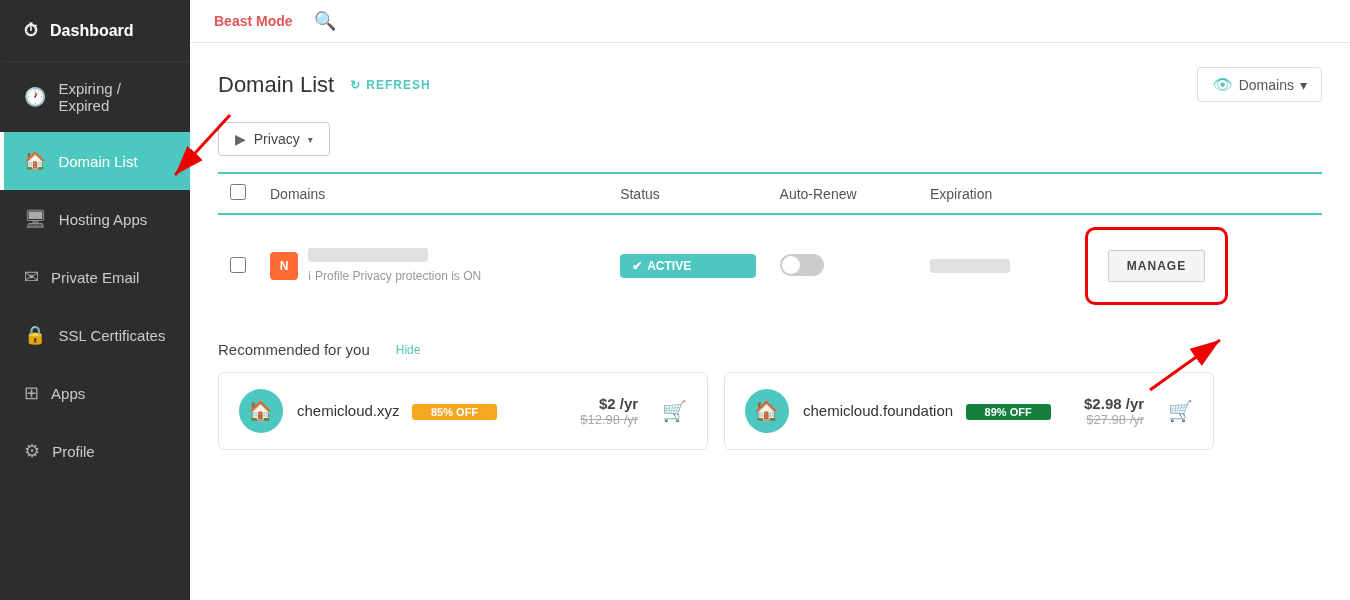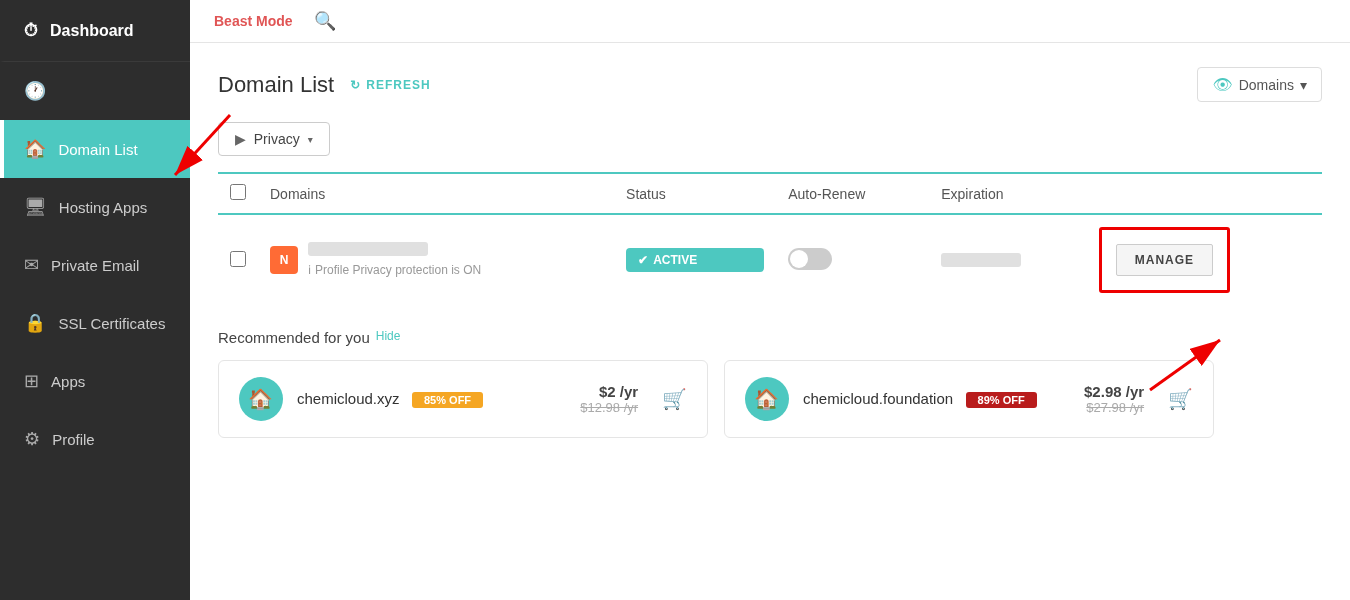--- a/index.html
+++ b/index.html
@@ -230,42 +230,42 @@
       left: 2px;
     }
     .expiration-placeholder {
       background: #e0e0e0;
       border-radius: 3px;
       height: 14px;
       width: 80px;
     }
     .manage-btn-wrapper {
       border: 3px solid #e00;
-      border-radius: 3px;
+      border-radius: 10px;
       display: inline-block;
-      padding: 14px;
+      padding: 20px;
     }
     .manage-btn {
       background: #f5f5f5;
       border: 1px solid #ccc;
       border-radius: 2px;
       padding: 8px 18px;
       font-size: 12px;
       color: #444;
       cursor: pointer;
       letter-spacing: 1px;
       font-weight: 600;
     }
 
     
     .recommended-section { margin-top: 8px; }
     .recommended-header {
       display: flex;
-      align-items: flex-start;
-      gap: 6px;
+      align-items: center;
+      gap: 26px;
       font-size: 15px;
       color: #444;
       margin-bottom: 14px;
     }
     .recommended-header .hide-link { color: #4dc8c0; font-size: 12px; cursor: pointer; }
     .recommended-cards {
       display: flex;
       gap: 16px;
     }
     .rec-card {
@@ -289,28 +289,28 @@
       align-items: center;
       justify-content: center;
       font-size: 20px;
       flex-shrink: 0;
     }
     .rec-card-info { flex: 1; }
     .rec-domain-name { font-size: 15px; color: #333; font-weight: 500; }
     .rec-badge {
       display: inline-block;
       border-radius: 3px;
-      padding: 2px 12px;
+      padding: 2px 19px;
       font-size: 11px;
       font-weight: 700;
       color: #fff;
       margin-left: 8px;
     }
     .rec-badge.off85 { background: #f5a623; }
-    .rec-badge.off89 { background: #b91c1c; }
+    .rec-badge.off89 { background: #15803d; }
     .rec-price-section { display: flex; flex-direction: column; align-items: flex-end; margin-left: 17px; }
     .rec-price { font-size: 15px; color: #444; font-weight: 600; }
     .rec-old-price { font-size: 13px; color: #aaa; text-decoration: line-through; }
     .cart-icon { font-size: 20px; color: #aaa; margin-left: 10px; cursor: pointer; }
 
     
     .overlay {
       position: fixed;
       top: 0; left: 0;
       width: 1350px;
@@ -322,20 +322,21 @@
 </head>
 <body>
 
 <div class="sidebar">
   <div class="sidebar-item dashboard">
     <span class="icon">⏱</span>
     <span>Dashboard</span>
   </div>
   <div class="sidebar-item">
     <span class="icon">🕐</span>
+    <span>Expiring / Expired</span>
   </div>
   <div class="sidebar-item active">
     <span class="icon">🏠</span>
     <span>Domain List</span>
   </div>
   <div class="sidebar-item">
     <span class="icon">🖥</span>
     <span>Hosting Apps</span>
   </div>
   <div class="sidebar-item">

